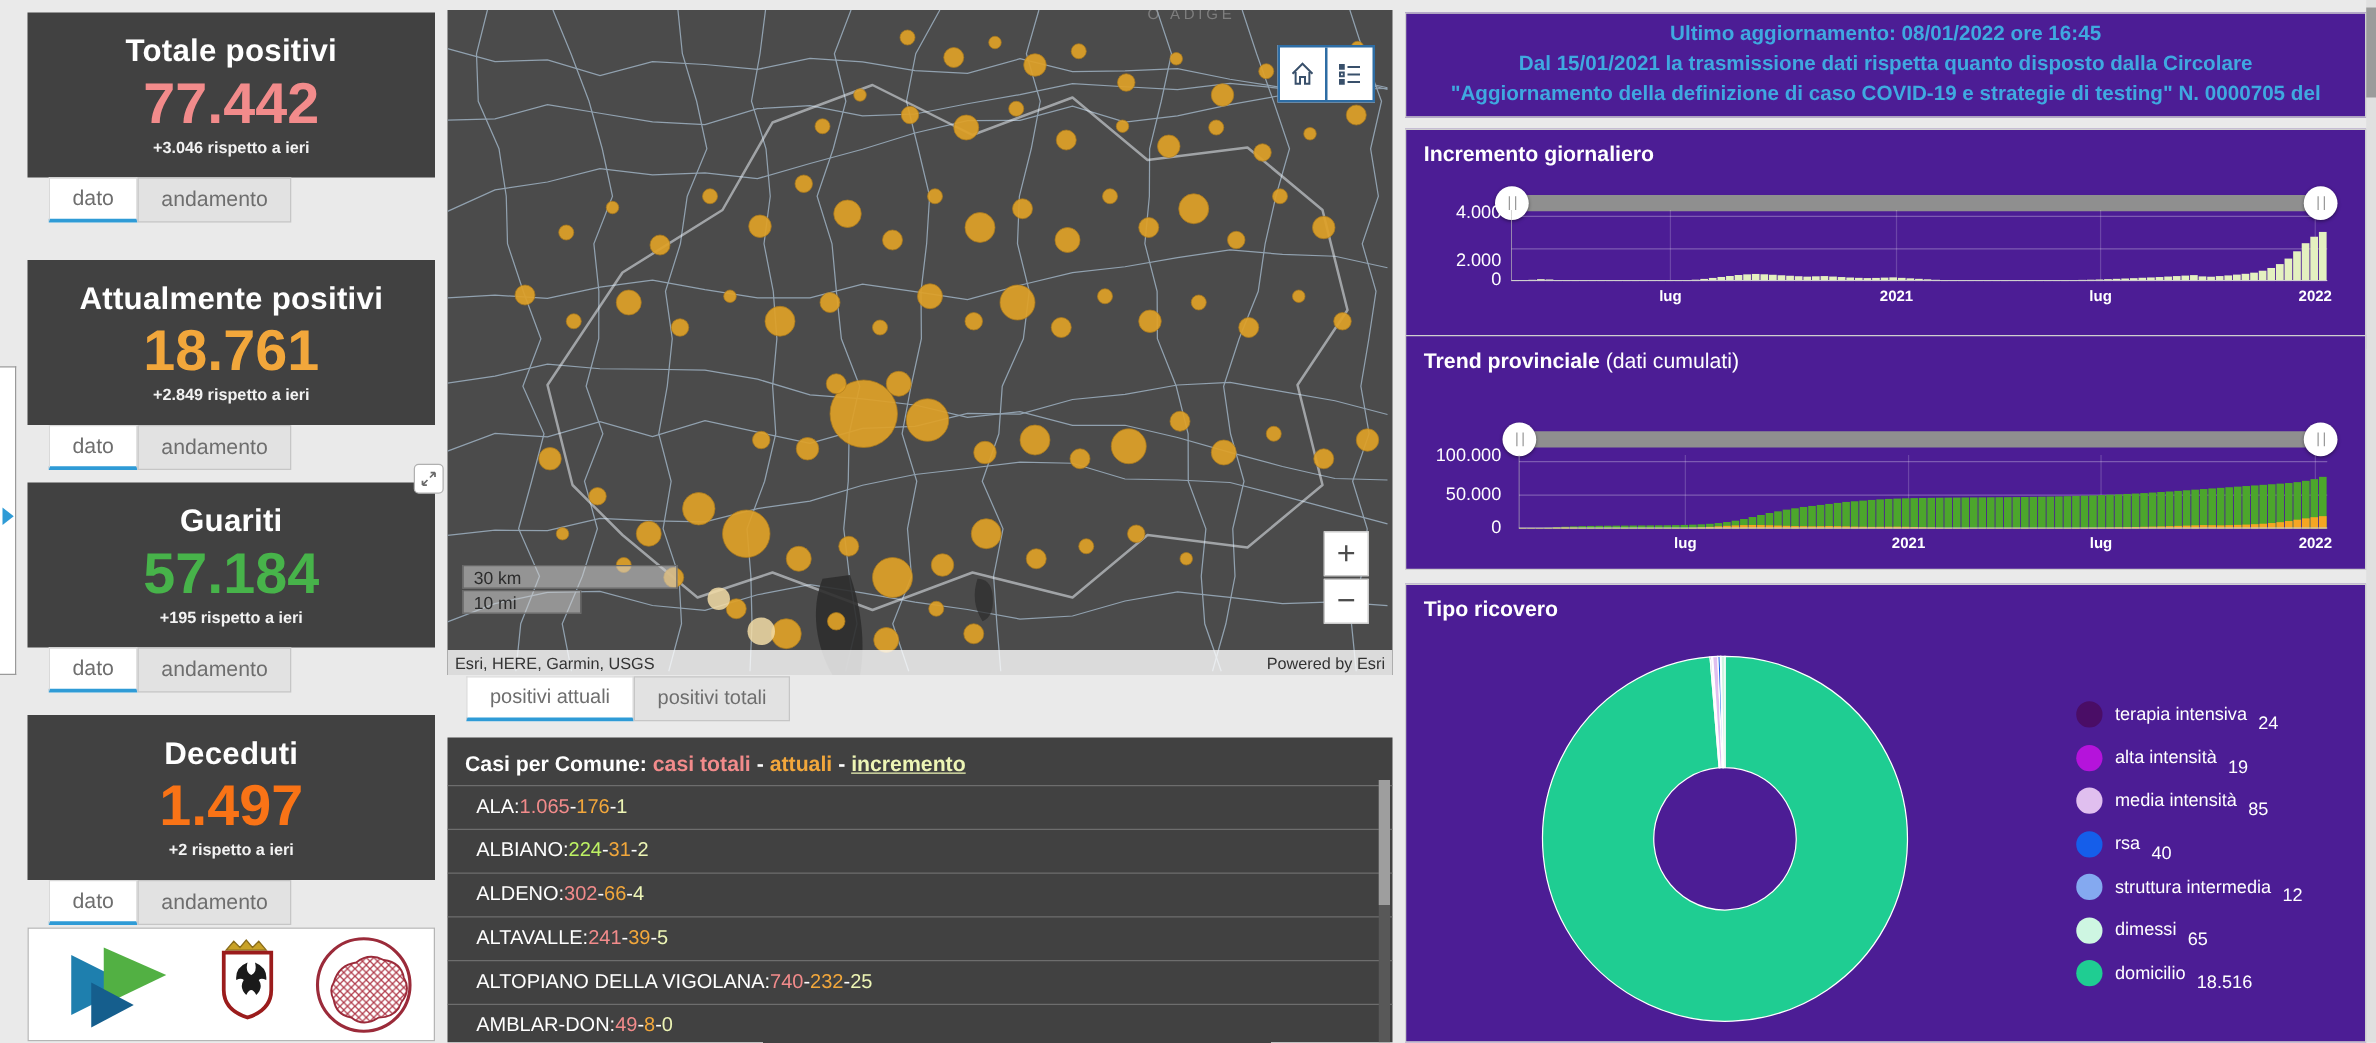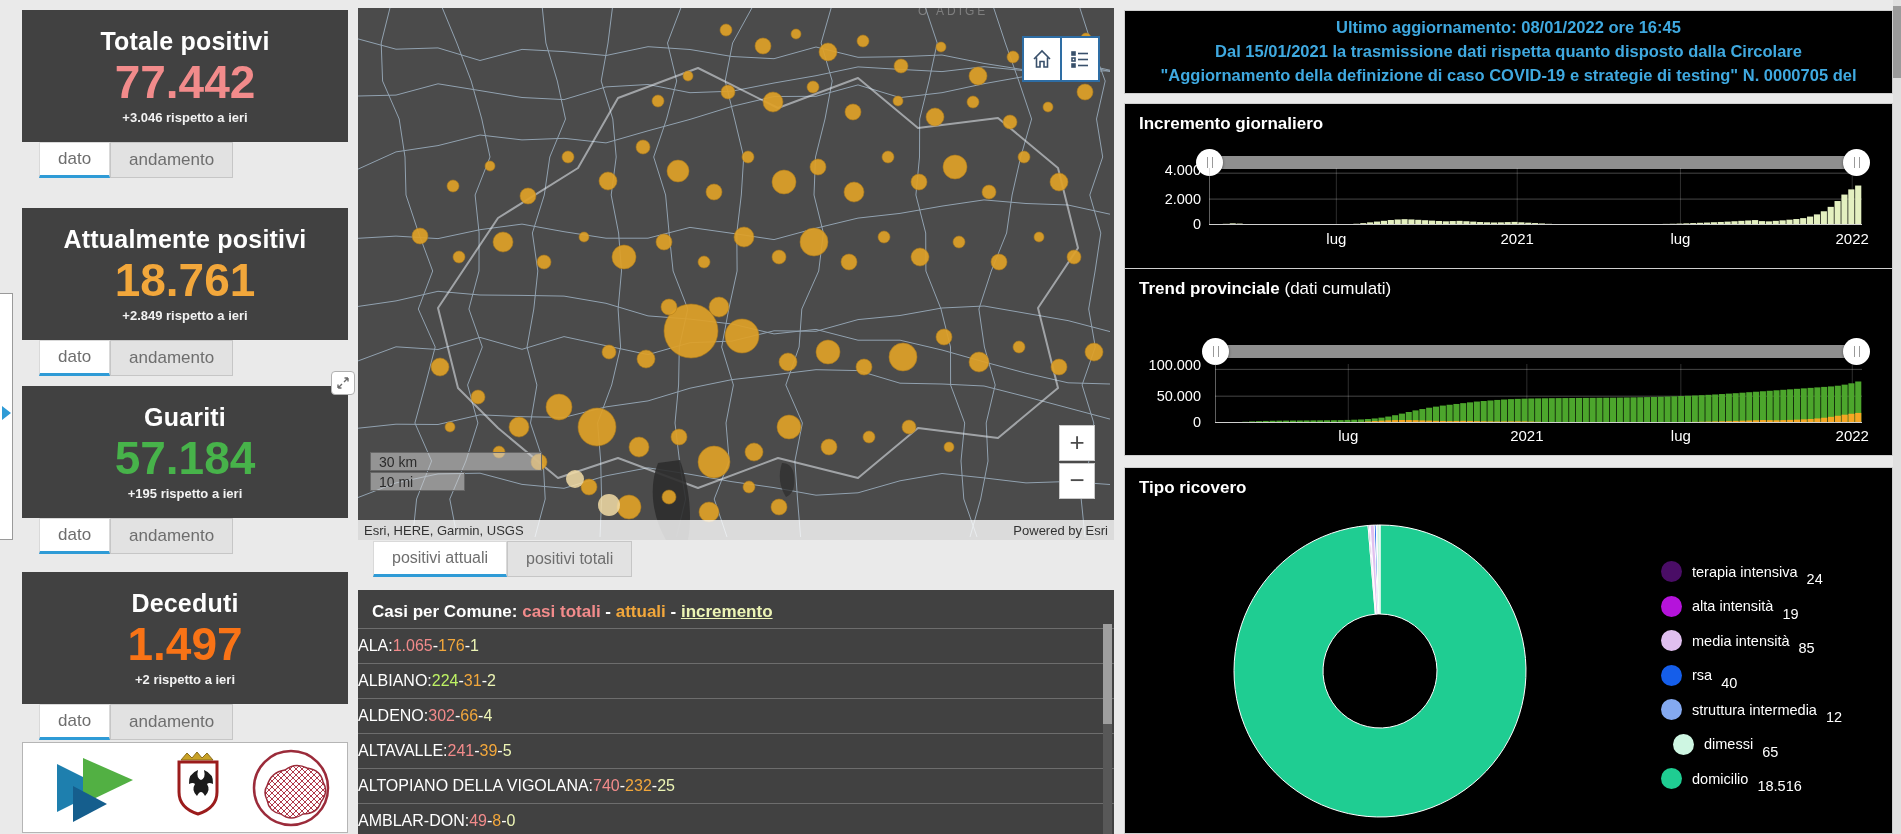--- a/index.html
+++ b/index.html
@@ -51,42 +51,42 @@
   .attrib { position:absolute; left:0; bottom:0; width:756px; height:20px;
     background:rgba(255,255,255,.8); color:#323232; font-size:13px;
     display:flex; align-items:center; justify-content:space-between; padding:0 6px; }
   .basemap-label { position:absolute; left:560px; top:-4px; color:#9a9a9a; font-size:12px;
     letter-spacing:3px; opacity:.65; }
   .map-tabs { left:373px; top:541px; display:flex; }
   .map-tabs .tab { font-size:16px; }
   .comuni { left:358px; top:590px; width:756px; height:244px; background:#414141;
     color:#fff; overflow:hidden; }
   .comuni-header { padding:12px 14px 6px 14px; font-size:17px; font-weight:bold; }
-  .comuni-row { height:35px; display:flex; align-items:center; padding:0 0;
+  .comuni-row { height:35px; display:flex; align-items:center; padding:0 23px;
     border-top:1px solid #6d6d6d; font-size:16px; cursor:pointer; }
   .comuni-scroll { position:absolute; right:2px; top:34px; width:9px; height:210px; background:#585858; }
   .comuni-thumb { position:absolute; left:0; top:0; width:9px; height:100px; background:#9e9e9e; }
 
   
-  .rp-panel { position:absolute; left:1124px; width:769px; background:#000000;
+  .rp-panel { position:absolute; left:1124px; width:769px; background:#4c1d95;
     border:1px solid #cfcfcf; color:#fff; }
   .rp-update { top:10px; height:84px; display:flex; flex-direction:column;
     align-items:center; justify-content:center; }
   .rp-update div { color:#3FA9E0; font-weight:bold; font-size:16.5px; line-height:1.45;
     text-align:center; white-space:nowrap; }
   .panel-title { position:absolute; left:14px; top:10px; font-size:17px; font-weight:bold; }
   .panel-title .subtle { font-weight:normal; }
   .slider-track { position:absolute; height:13px; background:#8f8f8f; cursor:pointer; }
   .slider-handle { position:absolute; width:27px; height:27px; border-radius:50%;
     background:#fff; box-shadow:0 1px 3px rgba(0,0,0,.45); top:-7px;
     display:flex; align-items:center; justify-content:center; cursor:ew-resize; }
   .slider-handle i { display:block; width:6px; height:11px;
     border-left:1.5px solid #9a9a9a; border-right:1.5px solid #9a9a9a; }
   .ytick { position:absolute; width:72px; text-align:right; font-size:14.5px; color:#fff; }
-  .xtick { position:absolute; font-size:15px; color:#fff; transform:translateX(-50%); }
+  .xtick { position:absolute; font-size:12px; color:#fff; transform:translateX(-50%);font-weight:bold; }
   .legend-item { position:absolute; display:flex; align-items:center; }
   .legend-dot { width:21px; height:21px; border-radius:50%; margin-right:10px; }
   .legend-label { font-size:14.5px; color:#fff; }
   .legend-value { font-size:14.5px; color:#fff; margin-left:9px;margin-top:15px; }
 
   
   .pg-scroll { left:1893px; top:0; width:8px; height:834px; background:#e0e0e0; }
   .pg-thumb { position:absolute; left:0; top:6px; width:8px; height:72px; background:#9b9b9b; }
 </style>
 </head>
@@ -513,21 +513,21 @@
           <rect x="646.13" y="17.54" width="6.17" height="39.46"></rect>
         </g>
         <line x1="0" y1="56.5" x2="653" y2="56.5" stroke="#cfcfcf" stroke-width="1"></line>
       </svg>
     <div id="daily-xticks"></div>
   <div class="xtick" style="left: 211.335px; top: 126px;">lug</div>
       <div class="xtick" style="left: 392.216px; top: 126px;">2021</div>
       <div class="xtick" style="left: 555.466px; top: 126px;">lug</div>
       <div class="xtick" style="left: 727.205px; top: 126px;">2022</div>
       <div class="ytick" style="left: 4px; top: 58px;">4.000</div>
-      <div class="ytick" style="left: 4px; top: 87px;">2.000</div>
+      <div class="ytick" style="left: 4px; top: 97px;">2.000</div>
       <div class="ytick" style="left: 4px; top: 112px;">0</div>
     </div>
 
   <div class="rp-panel" style="top:268px; height:188px;">
     <div class="panel-title">
       <span>Trend provinciale</span>
       <span class="subtle"> <span>(dati cumulati)</span></span>
     </div>
     <div class="slider-track" style="left:90px; top:76px; width:647px;">
       <div class="slider-handle" style="left:-13px;">
@@ -782,21 +782,21 @@
       <div class="legend-item" style="left: 536px; top: 191.5px;">
         <div class="legend-dot" style="background: rgb(21, 94, 234);"></div>
         <div class="legend-label">rsa</div>
         <div class="legend-value">40</div>
       </div>
       <div class="legend-item" style="left: 536px; top: 226px;">
         <div class="legend-dot" style="background: rgb(132, 169, 240);"></div>
         <div class="legend-label">struttura intermedia</div>
         <div class="legend-value">12</div>
       </div>
-      <div class="legend-item" style="left: 548px; top: 260.5px;">
+      <div class="legend-item" style="left: 536px; top: 260.5px;">
         <div class="legend-dot" style="background: rgb(206, 246, 226);"></div>
         <div class="legend-label">dimessi</div>
         <div class="legend-value">65</div>
       </div>
       <div class="legend-item" style="left: 536px; top: 295px;">
         <div class="legend-dot" style="background: rgb(31, 205, 146);"></div>
         <div class="legend-label">domicilio</div>
         <div class="legend-value">18.516</div>
       </div>
     </div>

